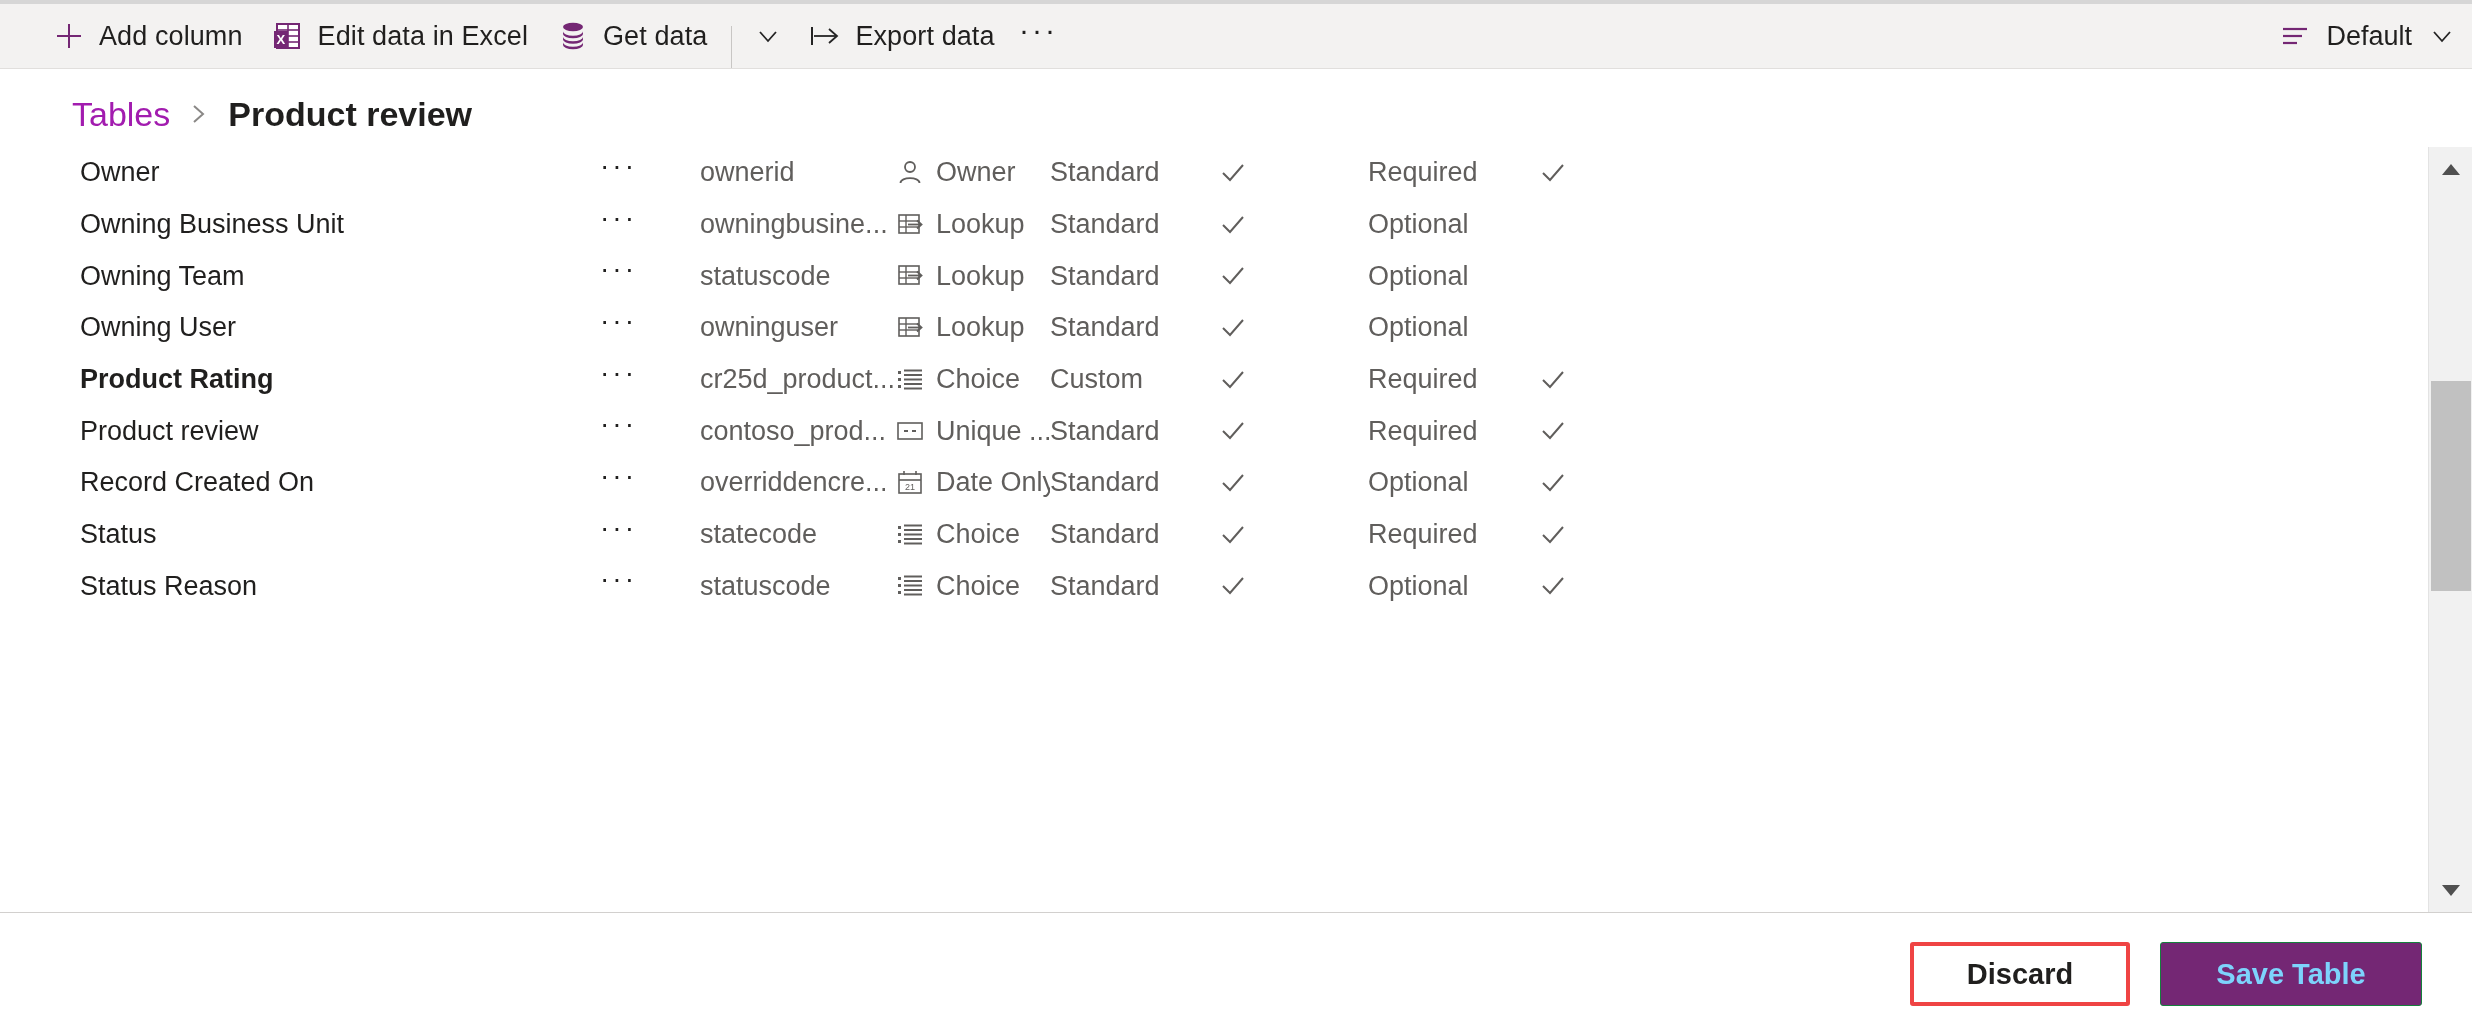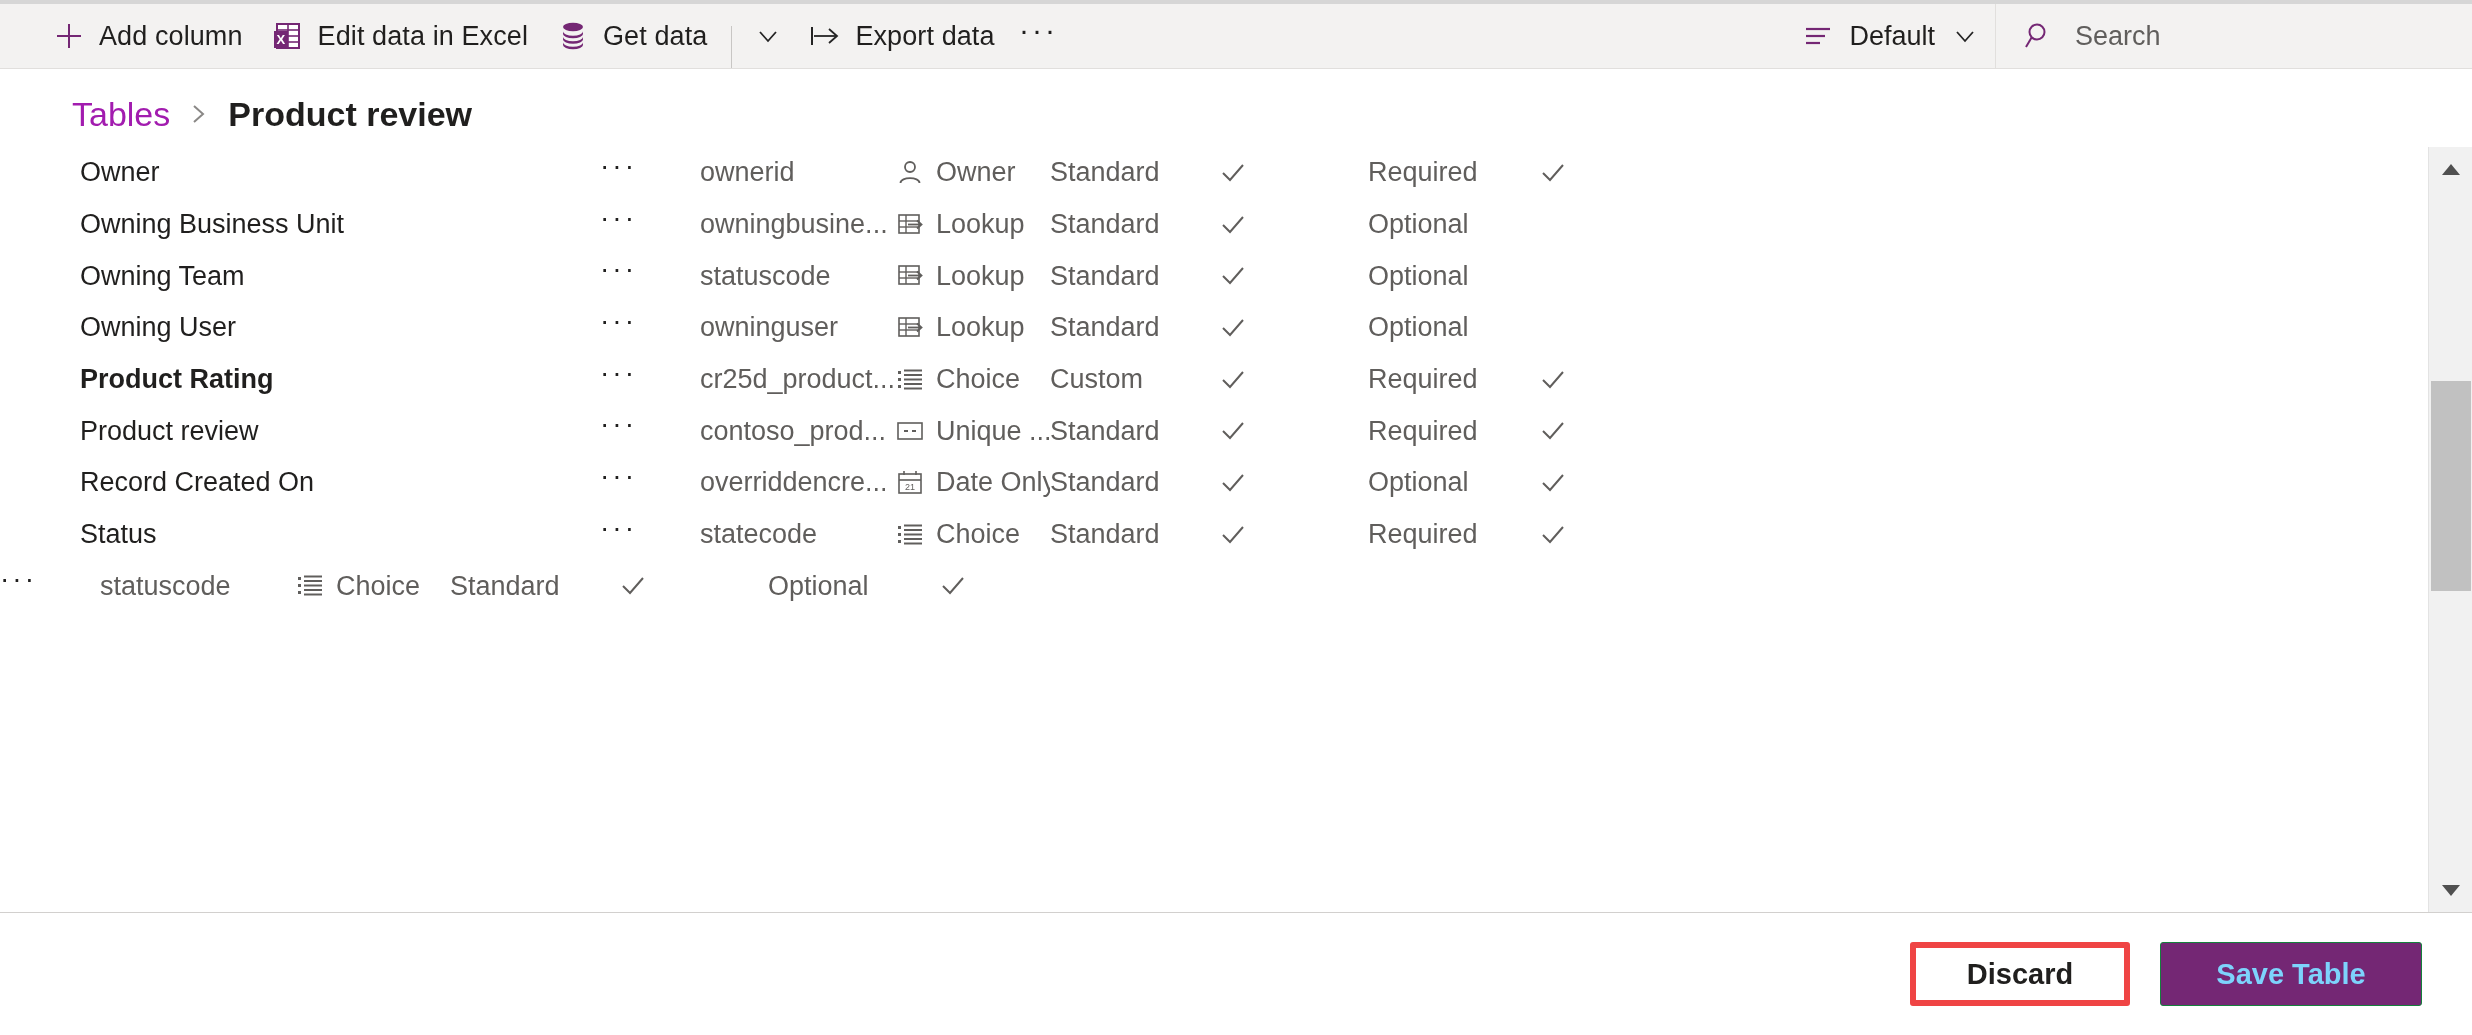--- a/index.html
+++ b/index.html
@@ -257,21 +257,21 @@
     padding: 0 28px;
     box-sizing: border-box;
     cursor: pointer;
     border-radius: 3px;
     display: inline-flex;
     align-items: center;
     justify-content: center;
   }
   .btn-secondary {
     background: #ffffff;
-    border: 6px solid #ef4444;
+    border: 4px solid #ef4444;
     color: #201f1e;
     font-weight: 600;
   }
   .btn-primary {
     background: #742774;
     border: 1px solid #15803d;
     color: #7dd3fc;
     font-weight: 600;
     min-width: 262px;
   }
@@ -360,29 +360,20 @@
           </svg>
         </span>
         <span class="lbl">Default</span>
         <span class="dd">
           <svg width="28" height="28" viewBox="0 0 28 28">
             <polyline points="6,10 14,19 22,10" fill="none" stroke="#242424" stroke-width="1.8"></polyline>
           </svg>
         </span>
       </div>
 
-      <div class="searchbox">
-        <span class="ico">
-          <svg width="32" height="32" viewBox="0 0 32 32">
-            <circle cx="14" cy="12" r="7.5" fill="none" stroke="#742774" stroke-width="2"></circle>
-            <line x1="8.6" y1="17.6" x2="3" y2="27" stroke="#742774" stroke-width="2"></line>
-          </svg>
-        </span>
-        <input class="search-input" type="text" placeholder="Search" style="">
-      </div>
     </div>
   </div>
 
   <div class="breadcrumb">
     <span class="bc-link">Tables</span>
     <span class="bc-sep">
       <svg width="26" height="30" viewBox="0 0 26 30">
         <polyline points="8,7 17,15 8,23" fill="none" stroke="#8a8886" stroke-width="2"></polyline>
       </svg>
     </span>
@@ -635,20 +626,21 @@
           <div class="cell c-required">Required</div>
           <div class="cell c-inform">
             <span class="chk">
               <svg width="30" height="30" viewBox="0 0 30 30">
                 <polyline points="5,15 12,22 25,7" fill="none" stroke="#605e5c" stroke-width="2"></polyline>
               </svg>
             </span>
           </div>
         </div>
         <div class="grid-row">
+          <div class="cell c-display">Status Reason</div>
           <div class="cell c-menu">···</div>
           <div class="cell c-logical">statuscode</div>
           <div class="cell c-type">
             <span class="ico">
               <svg width="30" height="28" viewBox="0 0 30 28">
                 <rect x="3" y="5" width="3" height="3" fill="#605e5c"></rect>
                 <rect x="3" y="12" width="3" height="3" fill="#605e5c"></rect>
                 <rect x="3" y="19" width="3" height="3" fill="#605e5c"></rect>
                 <line x1="9" y1="4.5" x2="27" y2="4.5" stroke="#605e5c" stroke-width="2"></line>
                 <line x1="9" y1="9" x2="27" y2="9" stroke="#605e5c" stroke-width="2"></line>

